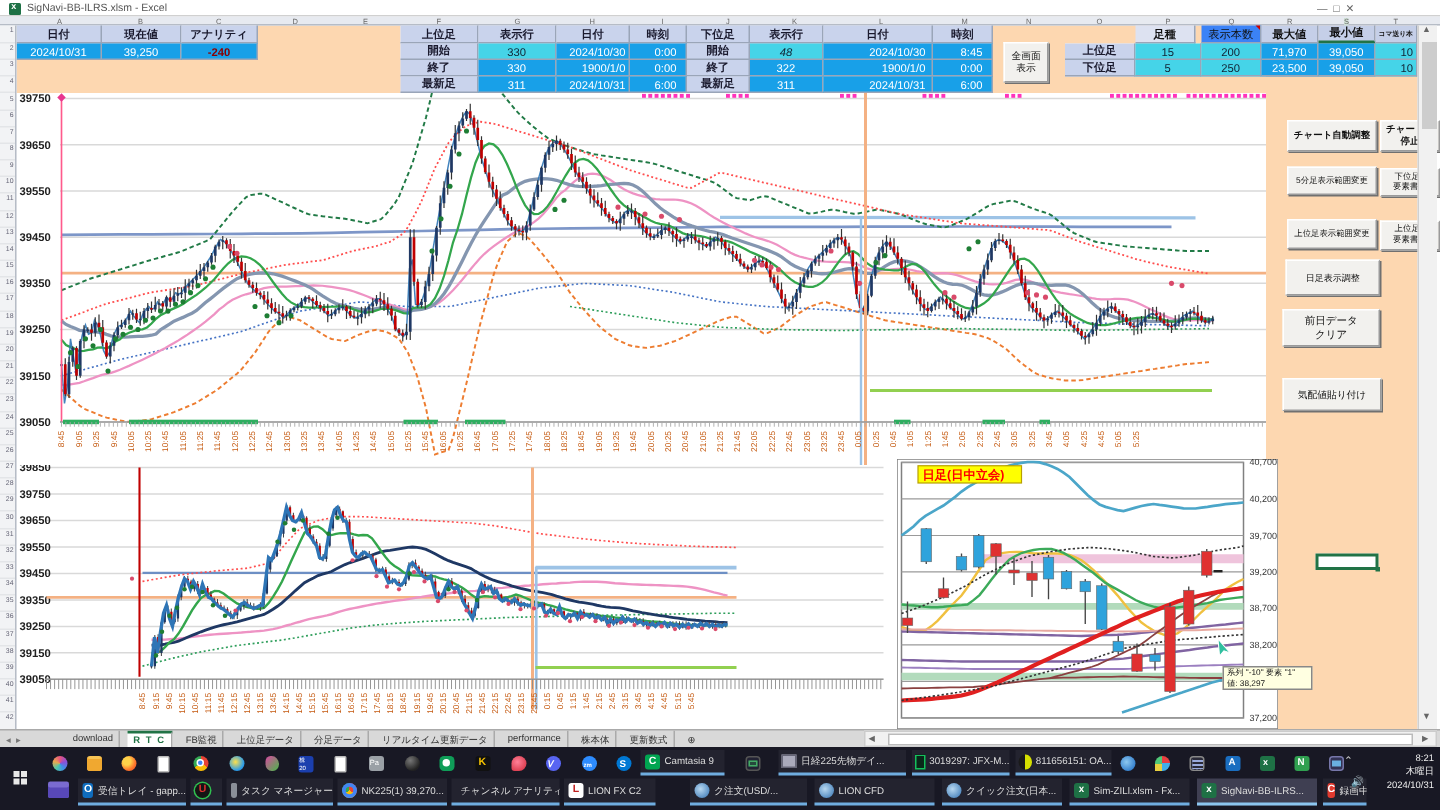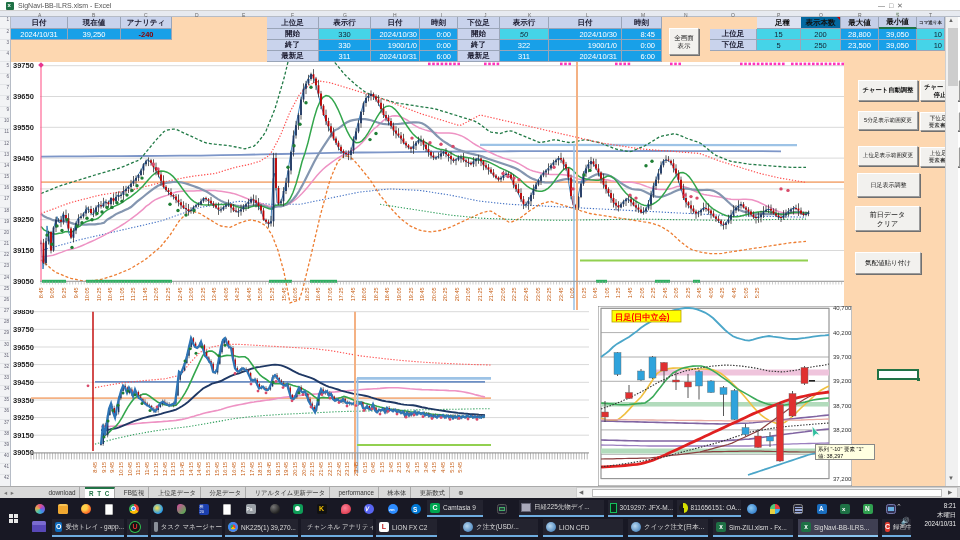--- a/index.html
+++ b/index.html
@@ -84,45 +84,45 @@
 <div class="cell val" style="left:319px;top:40px;width:52px;height:11px">330</div>
 <div class="cell val" style="left:319px;top:51px;width:52px;height:11px">311</div>
 
 <div class="cell val right" style="left:371px;top:29px;width:49px;height:11px">2024/10/30</div>
 <div class="cell val right" style="left:371px;top:40px;width:49px;height:11px">1900/1/0</div>
 <div class="cell val right" style="left:371px;top:51px;width:49px;height:11px">2024/10/31</div>
 <div class="cell val" style="left:420px;top:29px;width:38px;height:11px;justify-content:flex-end;padding-right:6px">0:00</div>
 <div class="cell val" style="left:420px;top:40px;width:38px;height:11px;justify-content:flex-end;padding-right:6px">0:00</div>
 <div class="cell val" style="left:420px;top:51px;width:38px;height:11px;justify-content:flex-end;padding-right:6px">6:00</div>
 
-<div class="cell cyan" style="left:500px;top:29px;width:49px;height:11px;font-style:italic">50</div>
+<div class="cell cyan" style="left:500px;top:29px;width:49px;height:11px;font-style:italic">48</div>
 <div class="cell val" style="left:500px;top:40px;width:49px;height:11px">322</div>
 <div class="cell val" style="left:500px;top:51px;width:49px;height:11px">311</div>
 
 <div class="cell val" style="left:549px;top:29px;width:73px;height:11px;justify-content:flex-end;padding-right:4px">2024/10/30</div>
 <div class="cell val" style="left:549px;top:40px;width:73px;height:11px;justify-content:flex-end;padding-right:4px">1900/1/0</div>
 <div class="cell val" style="left:549px;top:51px;width:73px;height:11px;justify-content:flex-end;padding-right:4px">2024/10/31</div>
 <div class="cell val" style="left:622px;top:29px;width:40px;height:11px;justify-content:flex-end;padding-right:6px">8:45</div>
 <div class="cell val" style="left:622px;top:40px;width:40px;height:11px;justify-content:flex-end;padding-right:6px">0:00</div>
 <div class="cell val" style="left:622px;top:51px;width:40px;height:11px;justify-content:flex-end;padding-right:6px">6:00</div>
 
 <div class="btn3d" style="left:669px;top:28px;width:30px;height:27px;font-size:6.5px;line-height:8px">全画面<br>表示</div>
 
-<div class="cell" style="left:757px;top:17px;width:52px;height:12px;background:#DDE2F1;color:#111;font-weight:bold">足種</div>
-<div class="cell" style="left:801px;top:17px;width:40px;height:12px;background:#0369a1;color:#111;font-weight:bold">表示本数<i style="position:absolute;right:0;top:0;border-left:3px solid transparent;border-top:3px solid #c00"></i></div>
+<div class="cell" style="left:757px;top:17px;width:40px;height:12px;background:#DDE2F1;color:#111;font-weight:bold">足種</div>
+<div class="cell" style="left:801px;top:17px;width:40px;height:12px;background:#3b82f6;color:#111;font-weight:normal">表示本数<i style="position:absolute;right:0;top:0;border-left:3px solid transparent;border-top:3px solid #c00"></i></div>
 <div class="cell" style="left:841px;top:17px;width:38px;height:12px;background:#C5CFE8;color:#111;font-weight:bold">最大値</div>
 <div class="cell" style="left:879px;top:17px;width:38px;height:12px;background:#C5CFE8;color:#111;font-weight:bold;border-bottom:2px solid #217346">最小値</div>
 <div class="cell" style="left:917px;top:17px;width:28px;height:12px;background:#C5CFE8;color:#111;font-size:4.5px;font-weight:bold">コマ送り本</div>
 <div class="cell hdr" style="left:710px;top:29px;width:47px;height:11px">上位足</div>
 <div class="cell hdr" style="left:710px;top:40px;width:47px;height:11px">下位足</div>
 <div class="cell cyan" style="left:757px;top:29px;width:44px;height:11px">15</div>
 <div class="cell cyan" style="left:757px;top:40px;width:44px;height:11px">5</div>
 <div class="cell cyan" style="left:801px;top:29px;width:40px;height:11px">200</div>
 <div class="cell cyan" style="left:801px;top:40px;width:40px;height:11px">250</div>
-<div class="cell val" style="left:841px;top:29px;width:38px;height:11px">28,800</div>
+<div class="cell val" style="left:841px;top:29px;width:38px;height:11px">71,970</div>
 <div class="cell val" style="left:841px;top:40px;width:38px;height:11px">23,500</div>
 <div class="cell val" style="left:879px;top:29px;width:38px;height:11px">39,050</div>
 <div class="cell val" style="left:879px;top:40px;width:38px;height:11px">39,050</div>
 <div class="cell cyan right" style="left:917px;top:29px;width:28px;height:11px">10</div>
 <div class="cell cyan right" style="left:917px;top:40px;width:28px;height:11px">10</div>
 
 <div class="abs" style="left:0;top:17px;width:11px;height:469px;background:#F2F3F5;border-right:1px solid #b6bcc6">
       <div style="position:absolute;left:0;top:0.0px;width:10px;height:12.0px;font-size:4.6px;color:#667;text-align:right;padding-right:1px;border-bottom:1px solid #e3e5e8">1</div>
       <div style="position:absolute;left:0;top:12.0px;width:10px;height:11.2px;font-size:4.6px;color:#667;text-align:right;padding-right:1px;border-bottom:1px solid #e3e5e8">2</div>
       <div style="position:absolute;left:0;top:23.2px;width:10px;height:11.2px;font-size:4.6px;color:#667;text-align:right;padding-right:1px;border-bottom:1px solid #e3e5e8">3</div>

